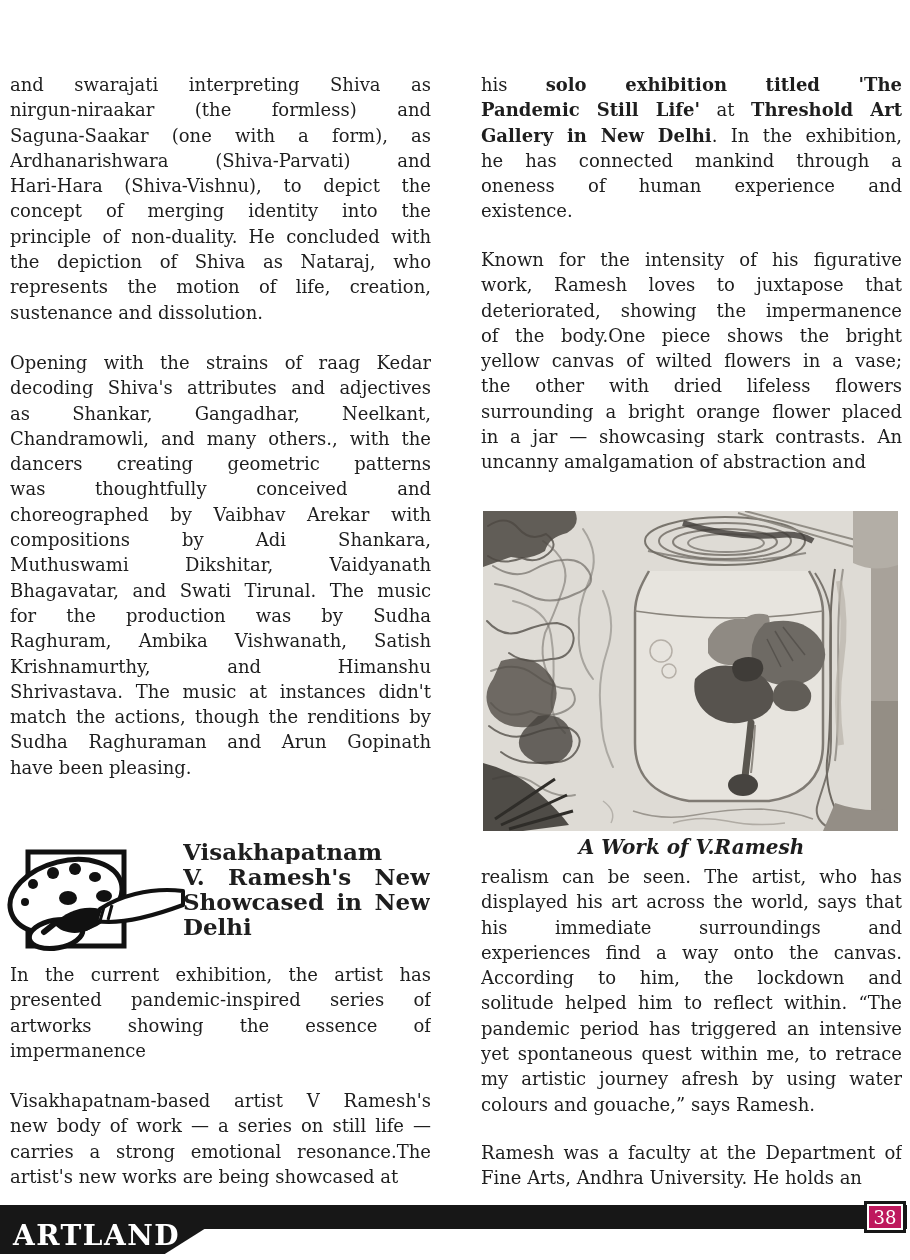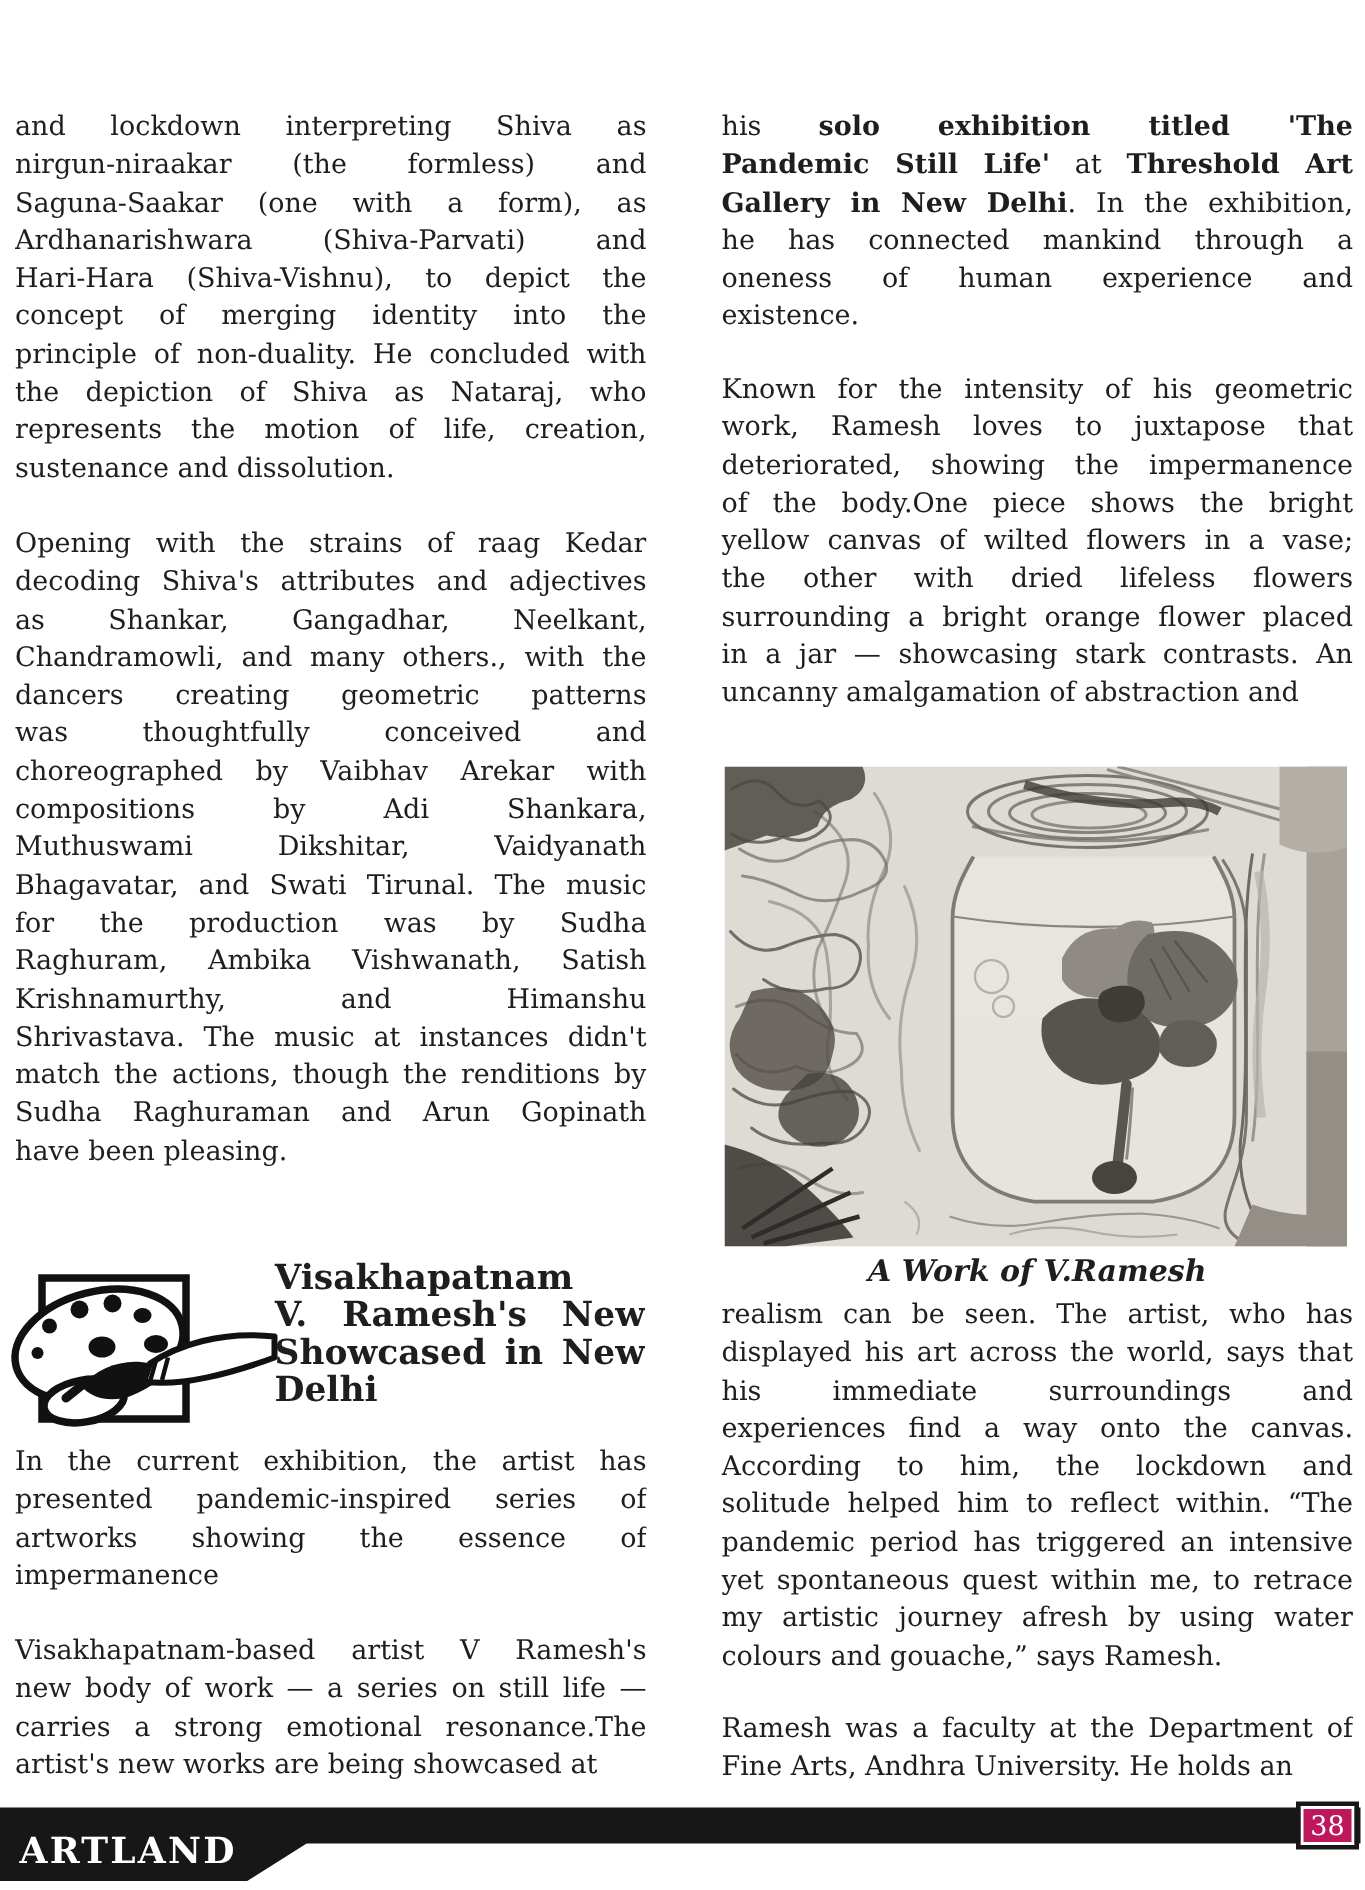--- a/index.html
+++ b/index.html
@@ -12,32 +12,32 @@
   .headline{font-weight:700;font-size:23px;line-height:25px;}
   .headline .line{height:25px;}
   .figure{position:absolute;left:483px;top:511px;width:415px;height:320px;}
   .caption{position:absolute;left:481px;top:835px;width:421px;text-align:center;
            font-weight:700;font-style:italic;font-size:20px;}
   .palette-icon{position:absolute;left:6px;top:847px;}
   .footer-bar{position:absolute;left:0;top:1205px;width:907px;height:24px;background:#171717;}
   .footer-tab{position:absolute;left:0;top:1228px;width:206px;height:26px;background:#171717;
               clip-path:polygon(0 0,100% 0,80% 100%,0 100%);}
   .brand{position:absolute;left:13px;top:1219px;color:#ffffff;font-weight:700;
-         font-size:24px;letter-spacing:1.5px;z-index:2;}
+         font-size:28px;letter-spacing:1.5px;z-index:2;}
   .page-badge{position:absolute;top:1204px;right:7px;width:32px;height:22px;background:#be185d;
               border:2px solid #ffffff;outline:3px solid #171717;display:flex;align-items:center;
               justify-content:center;color:#ffffff;font-size:18px;z-index:2;}
 </style>
 </head>
 <body>
 
 <div class="page">
 
   <div class="para" style="left:10px;top:72px;width:421px;">
-      <div class="line">and lockdown interpreting Shiva as</div>
+      <div class="line">and swarajati interpreting Shiva as</div>
       <div class="line">nirgun-niraakar (the formless) and</div>
       <div class="line">Saguna-Saakar (one with a form), as</div>
       <div class="line">Ardhanarishwara (Shiva-Parvati) and</div>
       <div class="line">Hari-Hara (Shiva-Vishnu), to depict the</div>
       <div class="line">concept of merging identity into the</div>
       <div class="line">principle of non-duality. He concluded with</div>
       <div class="line">the depiction of Shiva as Nataraj, who</div>
       <div class="line">represents the motion of life, creation,</div>
       <div class="line last">sustenance and dissolution.</div>
     </div>
@@ -103,21 +103,21 @@
   <div class="para" style="left:481px;top:72px;width:421px;">
       <div class="line"><span>his </span><span class="b">solo exhibition titled 'The</span></div>
       <div class="line"><span class="b">Pandemic Still Life'</span><span> at </span><span class="b">Threshold Art</span></div>
       <div class="line"><span class="b">Gallery in New Delhi</span><span>. In the exhibition,</span></div>
       <div class="line">he has connected mankind through a</div>
       <div class="line">oneness of human experience and</div>
       <div class="line last">existence.</div>
     </div>
 
   <div class="para" style="left:481px;top:247px;width:421px;">
-      <div class="line">Known for the intensity of his geometric</div>
+      <div class="line">Known for the intensity of his figurative</div>
       <div class="line">work, Ramesh loves to juxtapose that</div>
       <div class="line">deteriorated, showing the impermanence</div>
       <div class="line">of the body.One piece shows the bright</div>
       <div class="line">yellow canvas of wilted flowers in a vase;</div>
       <div class="line">the other with dried lifeless flowers</div>
       <div class="line">surrounding a bright orange flower placed</div>
       <div class="line">in a jar — showcasing stark contrasts. An</div>
       <div class="line last">uncanny amalgamation of abstraction and</div>
     </div>
 

